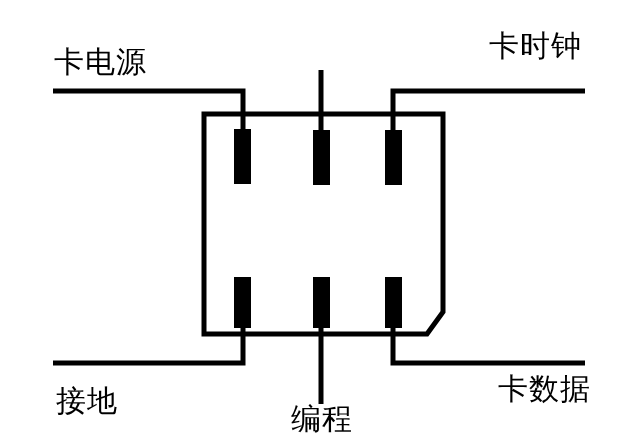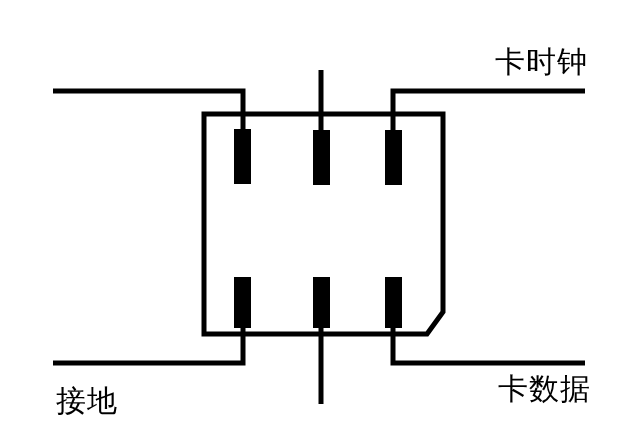--- a/index.html
+++ b/index.html
@@ -26,21 +26,21 @@
     position: absolute;
     font-family: "Liberation Serif", "DejaVu Serif", serif;
     font-size: 30px;
     line-height: 32px;
     color: #000000;
     white-space: nowrap;
     letter-spacing: 1px;
   }
   .lbl-card-power   { left: 54px;  top: 46px; }
   .lbl-reset        { left: 288px; top: 18px; }
-  .lbl-card-clock   { left: 489px; top: 46px; margin-left: 6px; }
+  .lbl-card-clock   { left: 489px; top: 30px; }
   .lbl-ground       { left: 56px;  top: 373px; margin-top: 12px; }
   .lbl-programming  { left: 291px; top: 403px; }
   .lbl-card-data    { left: 498px; top: 373px; text-align: right; }
 </style>
 </head>
 <body>
 
 <div id="stage">
 
   <svg id="diagram" viewBox="0 0 624 448">
@@ -62,22 +62,24 @@
     <rect x="234" y="129" width="17" height="55" fill="#000000"></rect>
     <rect x="313" y="130" width="17" height="55" fill="#000000"></rect>
     <rect x="385" y="130" width="17" height="55" fill="#000000"></rect>
 
     <rect x="234" y="277" width="17" height="51" fill="#000000"></rect>
     <rect x="313" y="277" width="17" height="51" fill="#000000"></rect>
     <rect x="385" y="277" width="17" height="51" fill="#000000"></rect>
 
   </svg>
 
+  <div class="label lbl-card-power">卡电源</div>
 
 
   <div class="label lbl-card-clock">卡时钟</div>
 
   <div class="label lbl-ground">接地</div>
 
+  <div class="label lbl-programming">编程</div>
 
   <div class="label lbl-card-data">卡数据</div>
 
 </div>
 
 </body></html>

